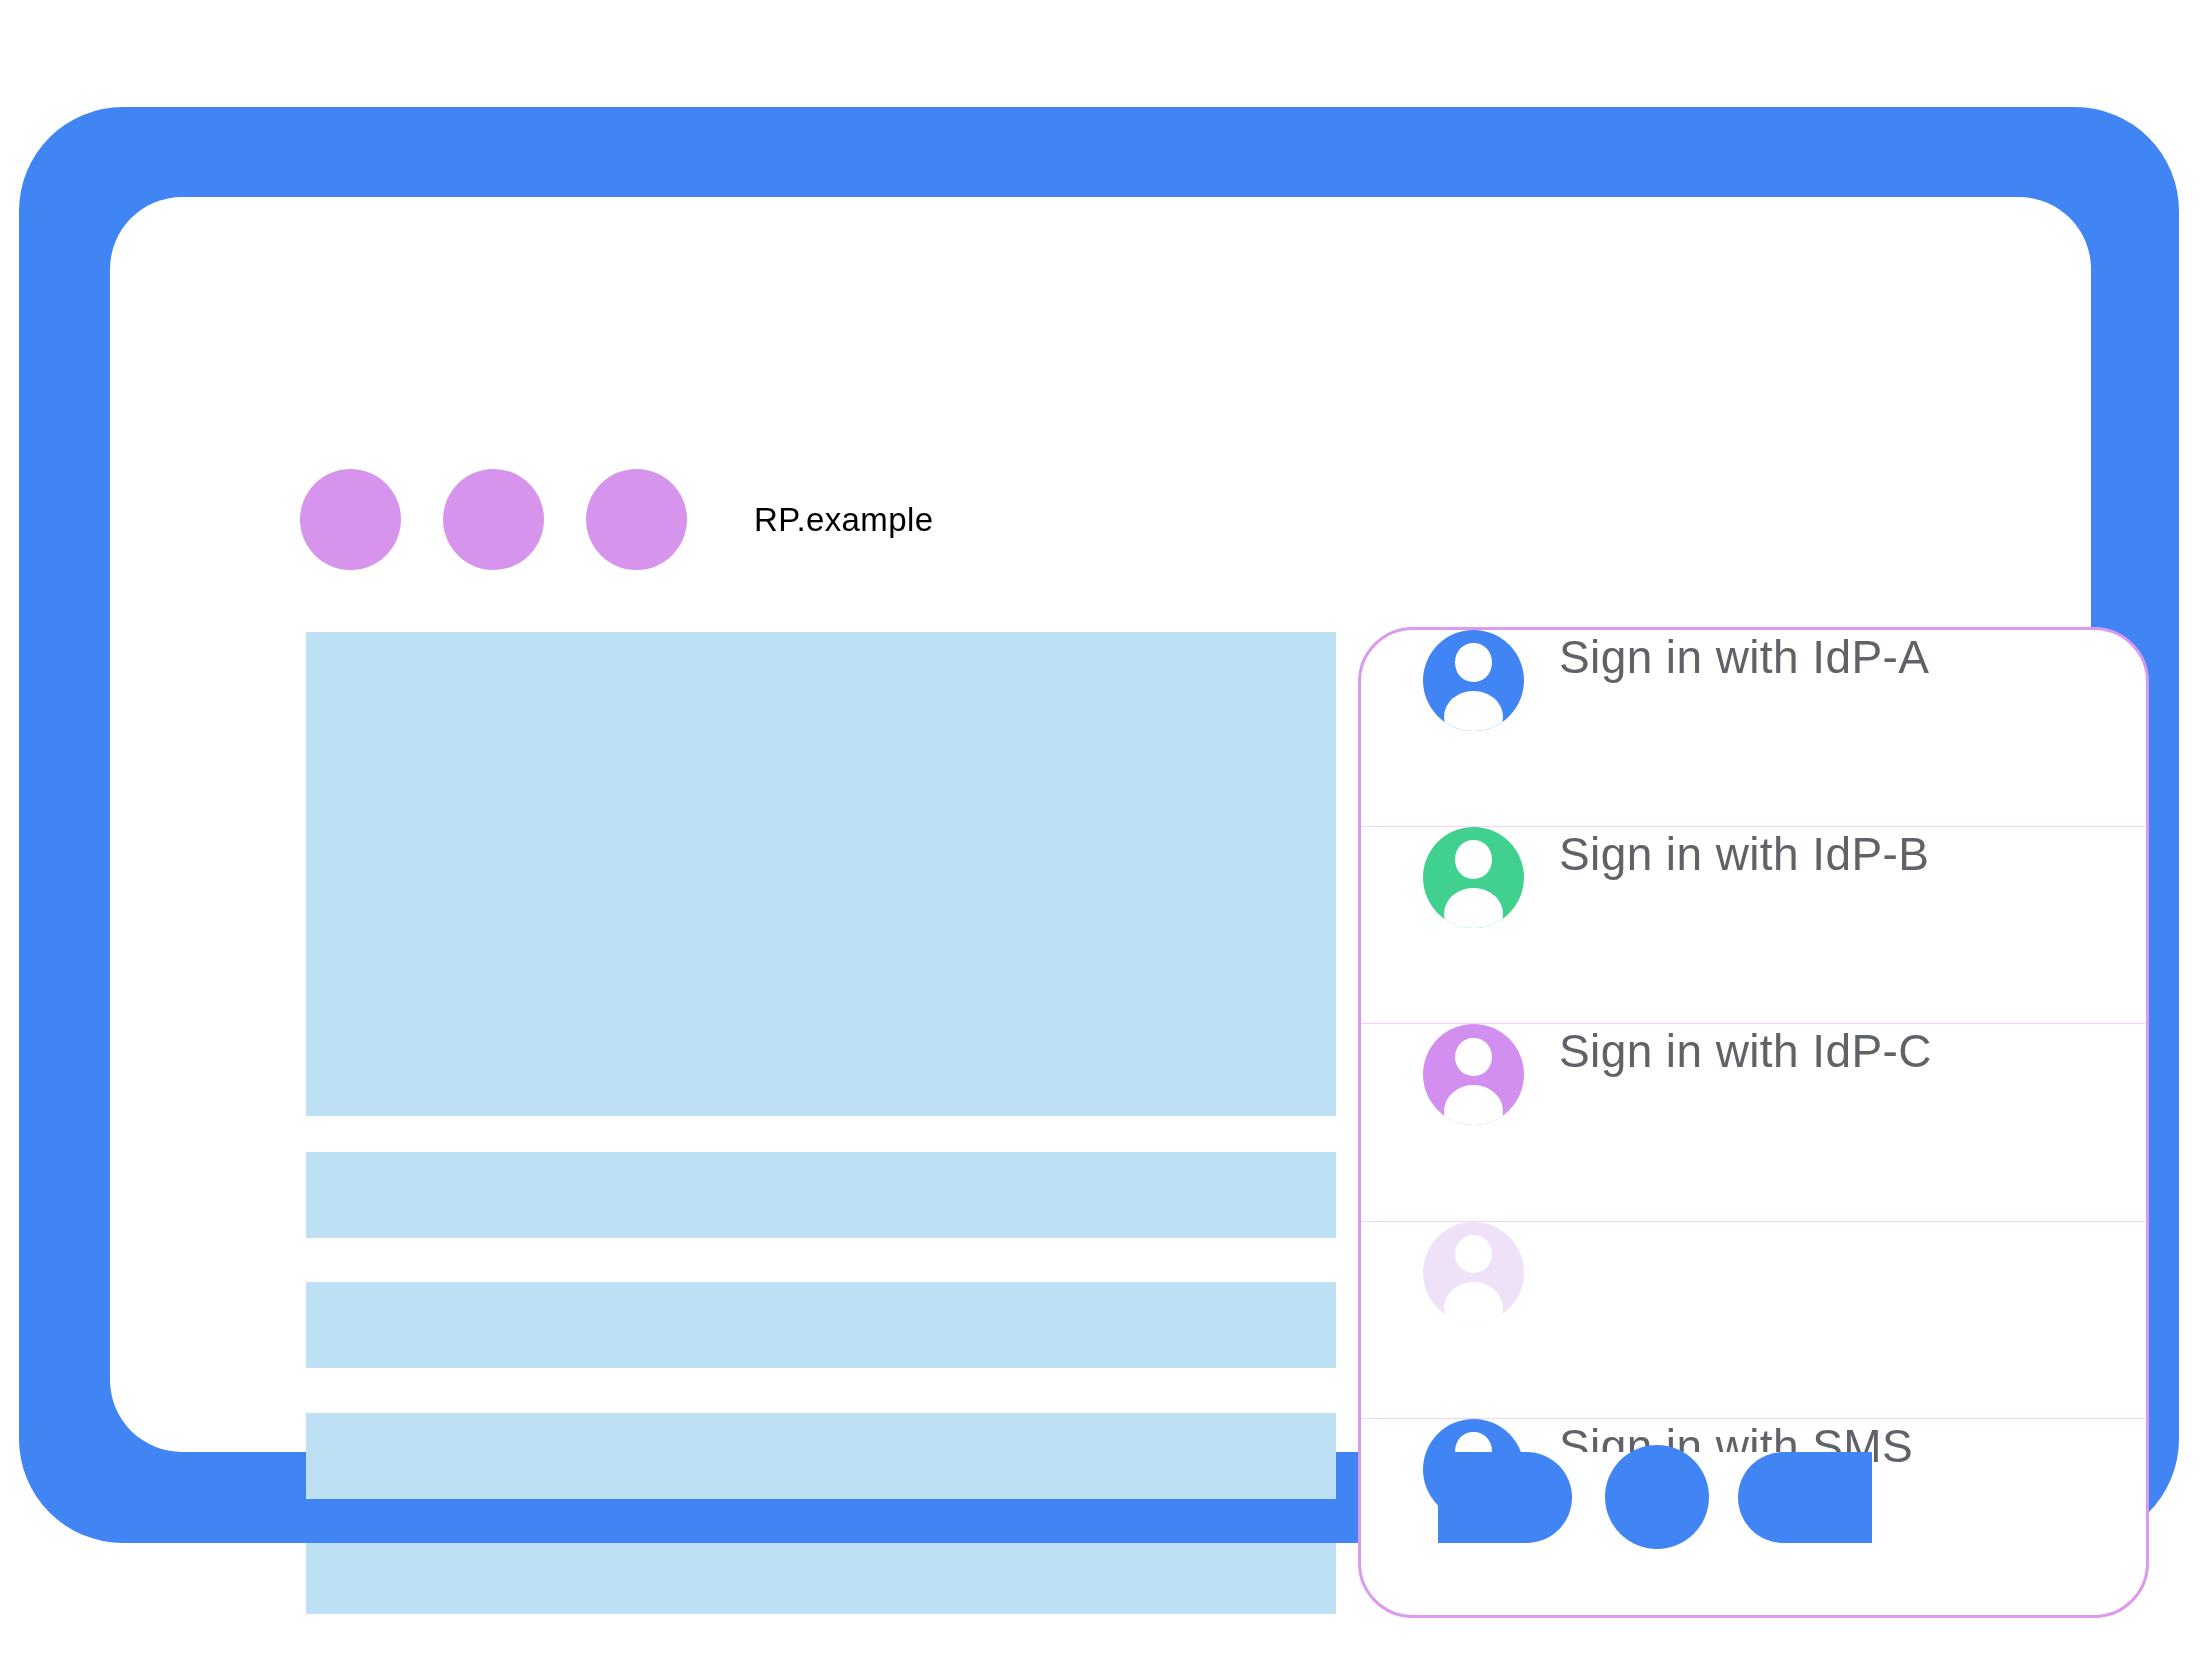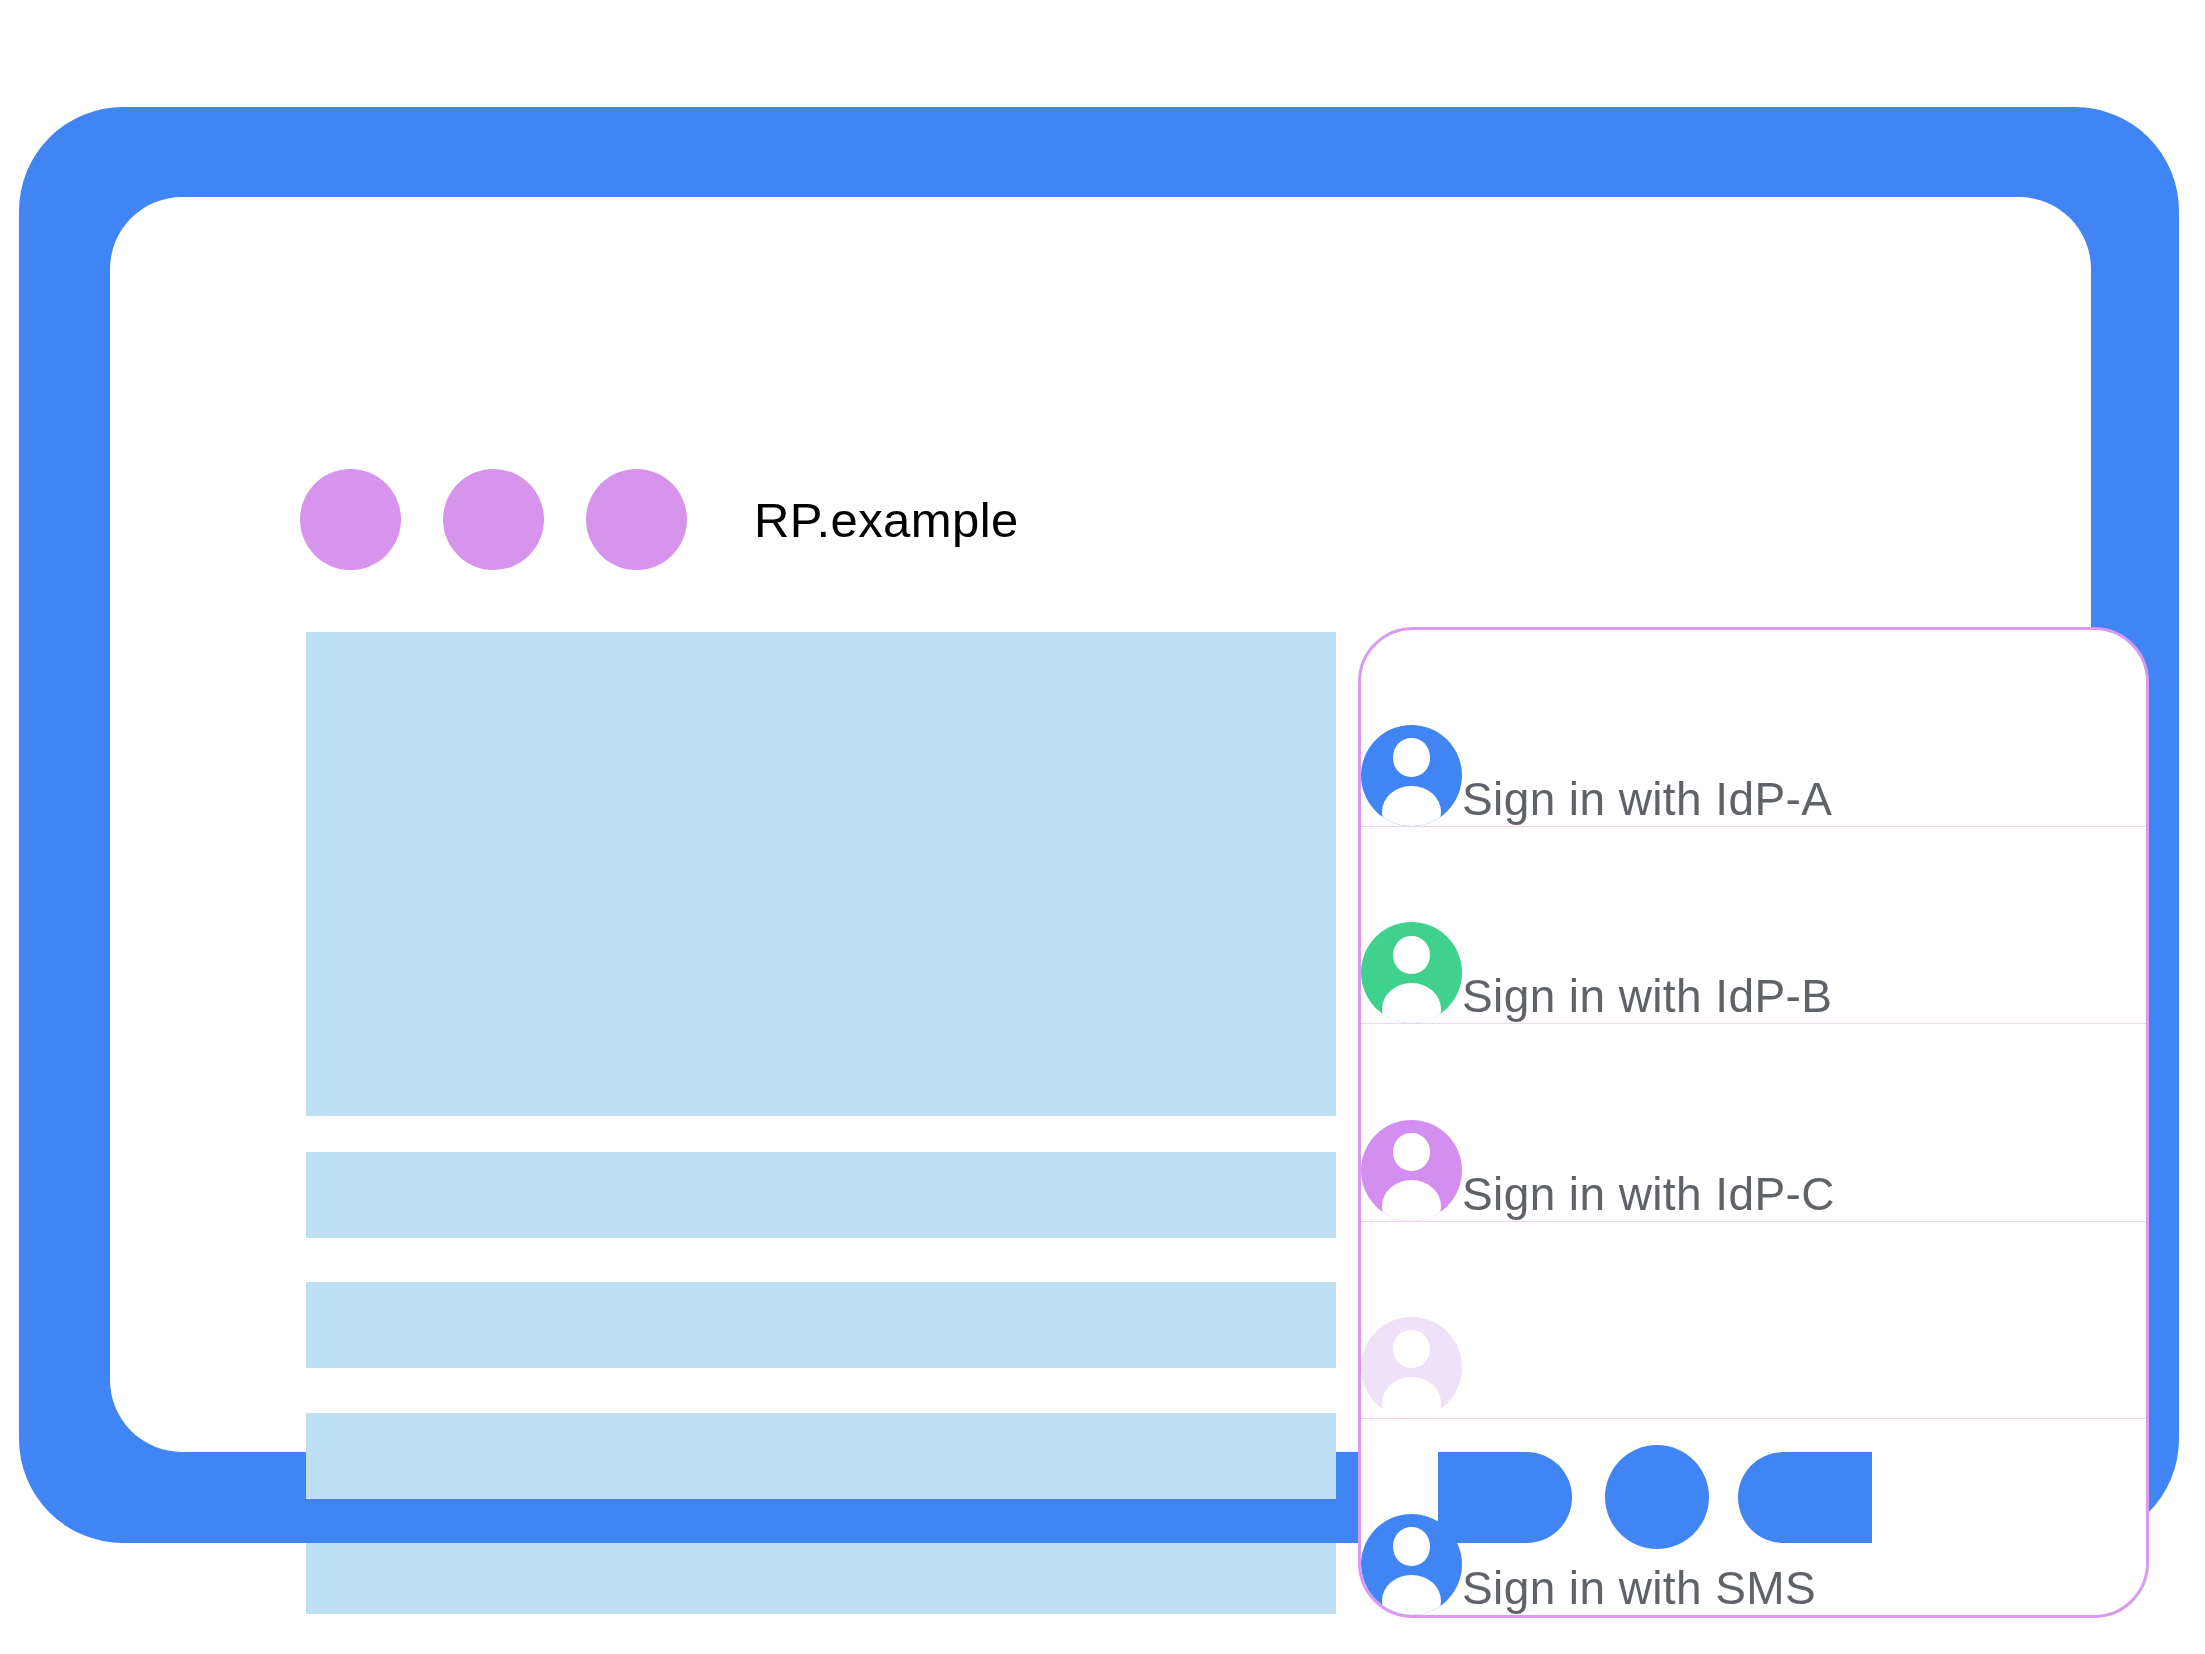--- a/index.html
+++ b/index.html
@@ -16,37 +16,37 @@
     background:var(--window_bg);border-radius:72px;
   }
   
   .titlebar-dot{
     position:absolute;top:272px;width:101px;height:101px;border-radius:50%;
     background:var(--window_dot);
   }
   .dot1{left:190px}.dot2{left:333px}.dot3{left:476px}
   .page-title{
     position:absolute;left:644px;top:272px;height:101px;display:flex;align-items:center;
-    font-size:49px;font-weight:500;color:var(--title_text);letter-spacing:0.4px;
+    font-size:33px;font-weight:500;color:var(--title_text);letter-spacing:0.4px;
   }
   
   .skel{position:absolute;left:196px;width:1030px;background:var(--skeleton);}
   .skel-hero{top:435px;height:484px;}
   .skel-b1{top:955px;height:86px;}
   .skel-b2{top:1085px;height:86px;}
   .skel-b3{top:1216px;height:86px;}
   .skel-b4{top:1346px;height:71px;}
   
   .panel{
     position:absolute;left:1248px;top:430px;width:791px;height:991px;
     box-sizing:border-box;border:3.5px solid var(--panel_border);border-radius:55px;
     background:var(--window_bg);display:flex;flex-direction:column;overflow:hidden;
   }
   .option-row{
-    flex:1;display:flex;align-items:flex-end;
+    flex:1;display:flex;align-items:flex-start;gap:35px;padding-left:62px;
     border-bottom:1.8px solid var(--panel_divider);
   }
   .option-row:last-child{border-bottom:none;}
   .avatar{
     position:relative;width:101px;height:101px;border-radius:50%;overflow:hidden;flex:none;
   }
   .avatar .head{
     position:absolute;left:32%;top:13%;width:36%;height:38%;
     background:var(--avatar_glyph);border-radius:50%;
   }

